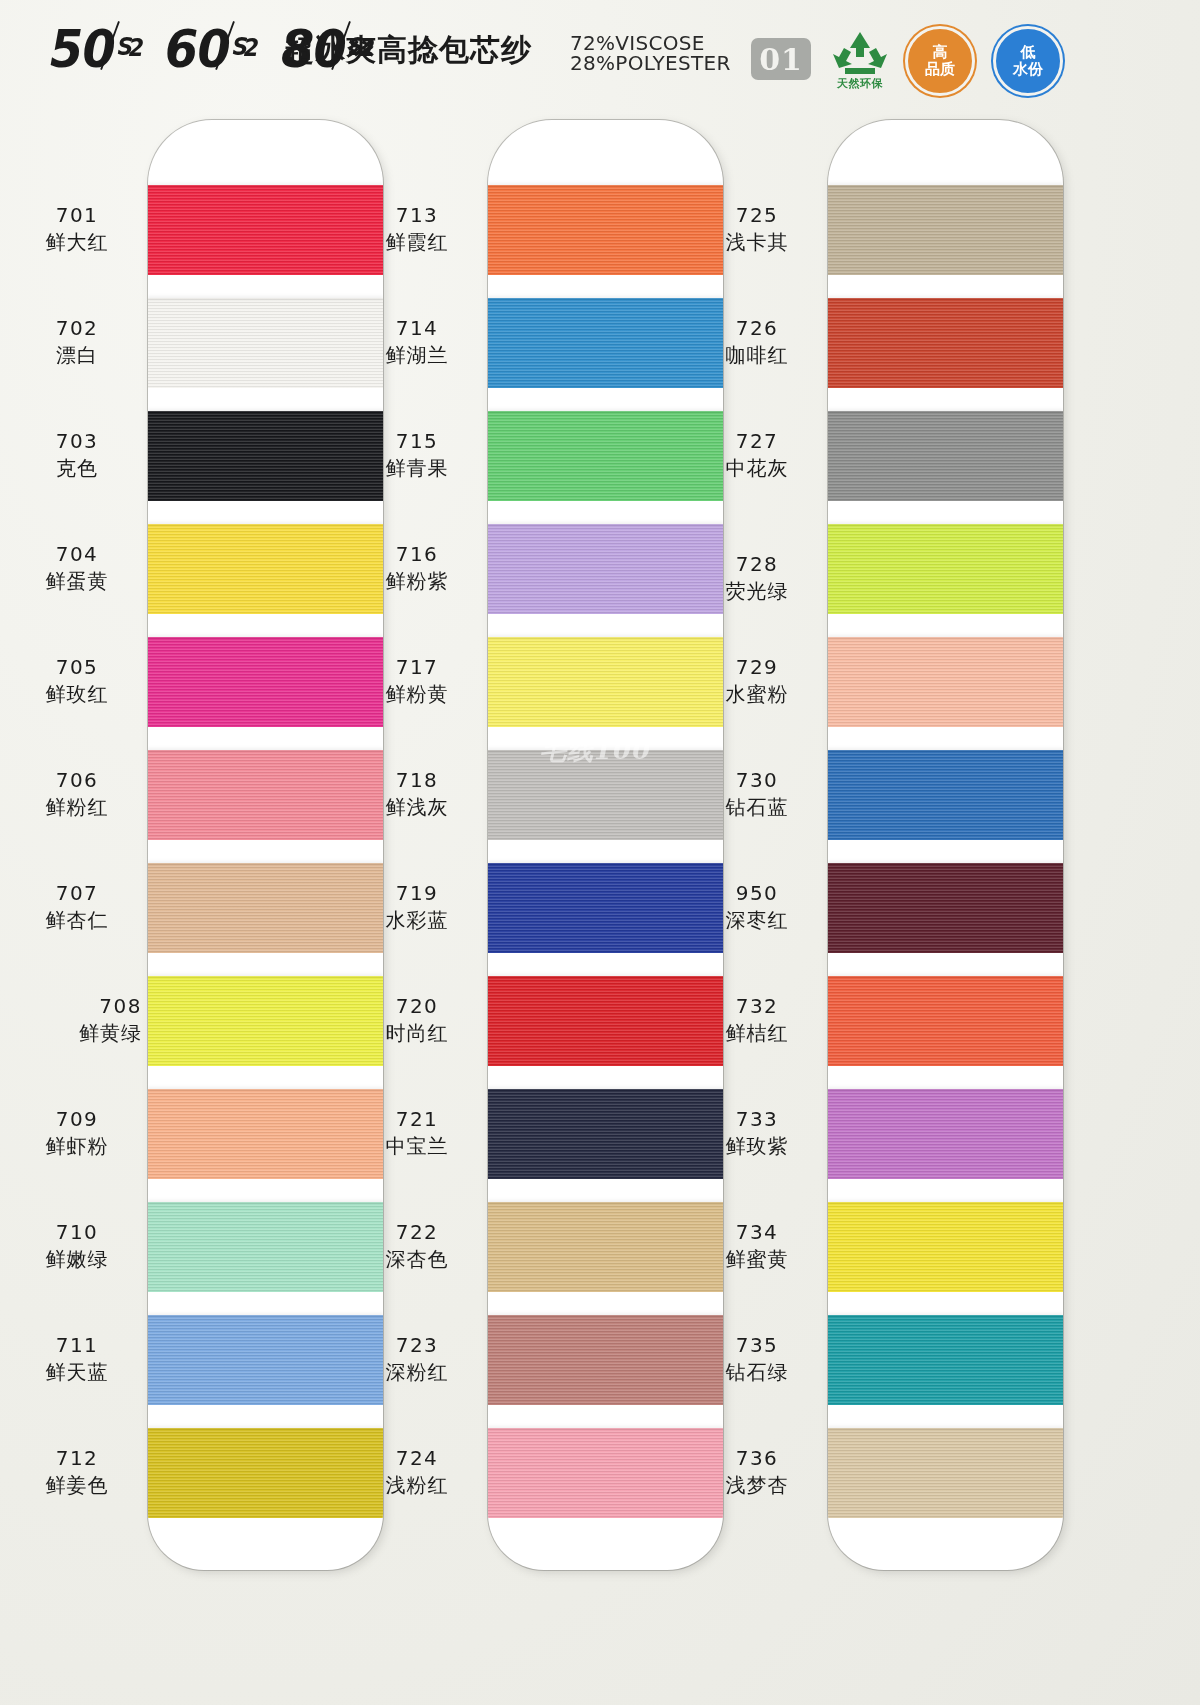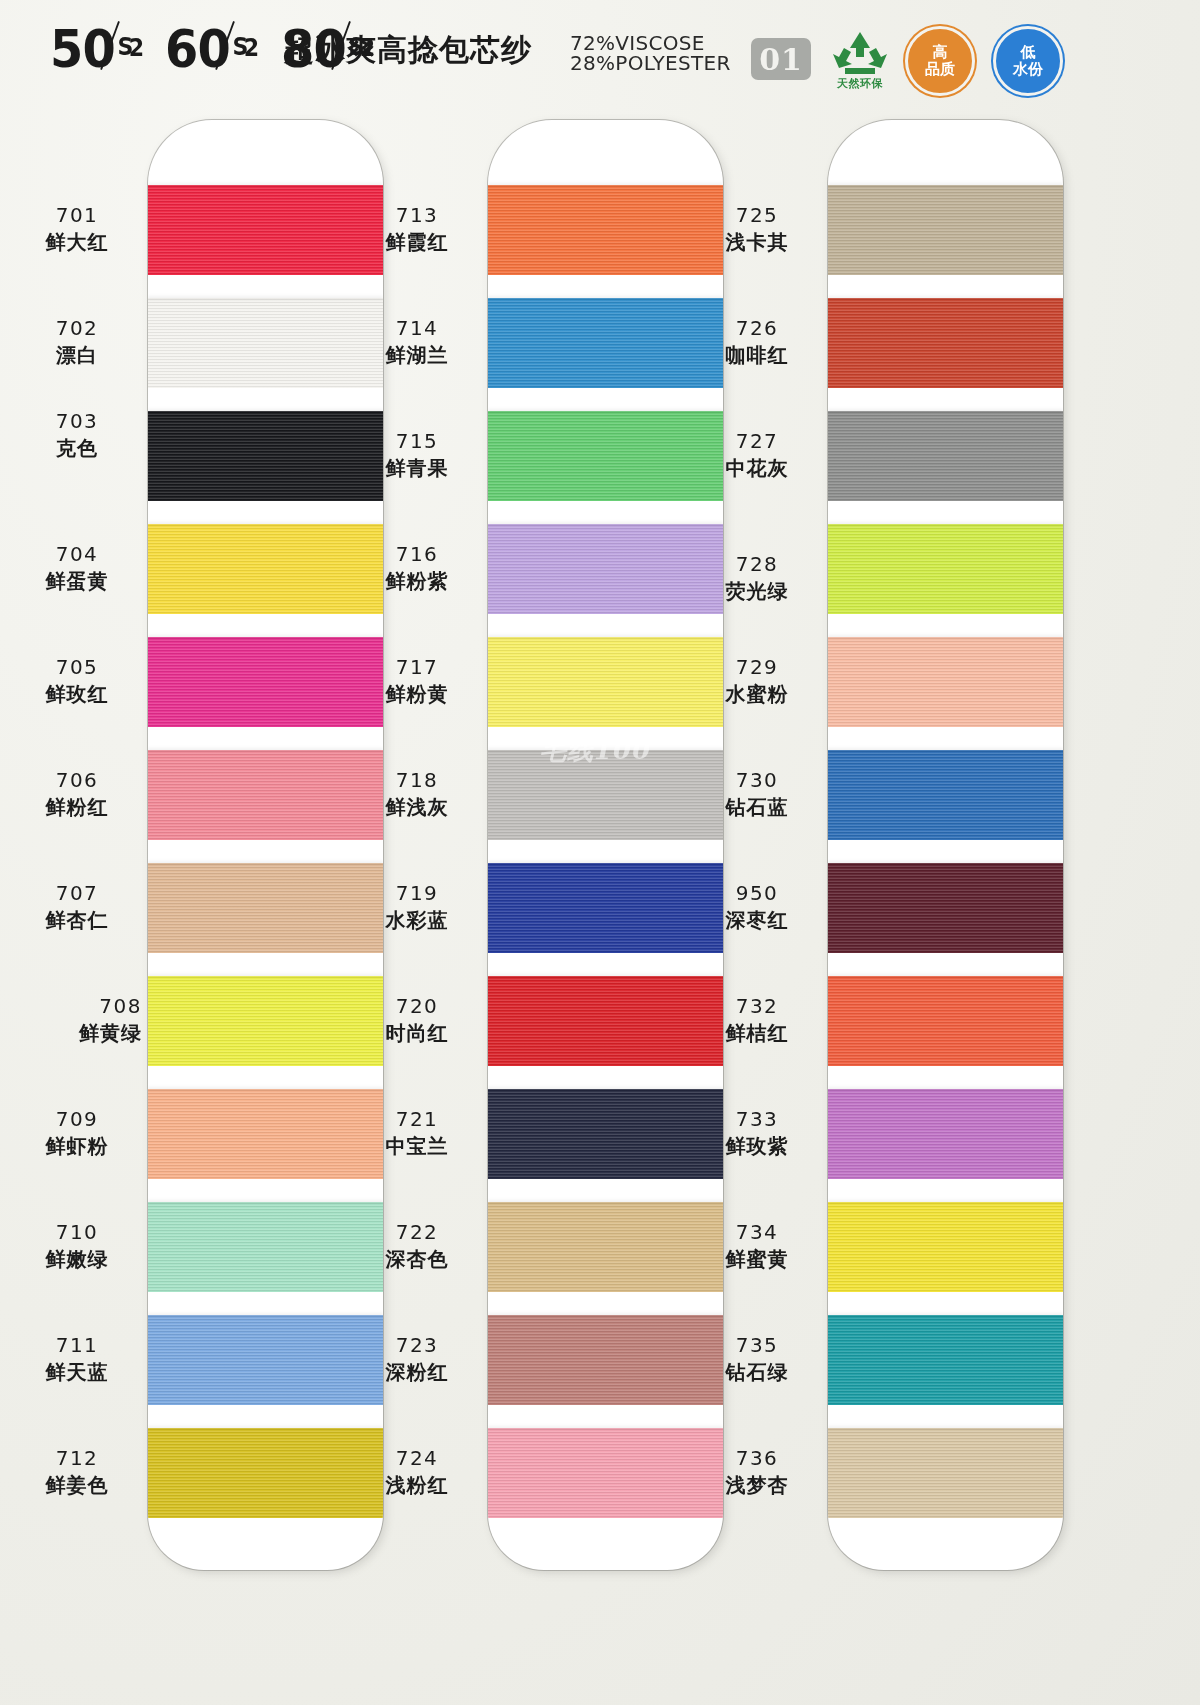--- a/index.html
+++ b/index.html
@@ -15,21 +15,21 @@
     background:
       radial-gradient(ellipse at 20% 10%, #f7f7f3 0%, #efefe9 55%, #e9e9e3 100%);
   }
 
   
   #header {
     position: absolute; left: 0; top: 0; width: 1200px; height: 112px;
   }
   .hdr-counts {
     position: absolute; left: 46px; top: 24px;
-    display: flex; align-items: flex-end; gap: 14px;
+    display: flex; align-items: flex-end; gap: 14px; font-style: italic;
   }
   .count {
     position: relative;
     font-family: "DejaVu Sans", sans-serif;
     font-weight: 700;
     font-size: 50px;
     line-height: 50px;
     letter-spacing: -1px;
     color: #1b1b1b;
     transform: scaleX(0.92);
@@ -174,21 +174,20 @@
   }
   .label .code {
     font-size: 20px;
     letter-spacing: 1.5px;
     line-height: 26px;
   }
   .label .name {
     font-size: 20px;
     letter-spacing: 1px;
     line-height: 28px;
-    font-weight: bold;
   }
   .lab-left  { left: 12px; }
   .lab-mid   { left: 352px; }
   .lab-right { left: 692px; }
 
   .watermark {
     position: absolute;
     left: 540px; top: 733px;
     font-family: "DejaVu Serif", serif;
     font-style: italic;
@@ -313,21 +312,21 @@
 
   <div id="labels">
       <div class="label lab-left" style="top: 202px;">
         <div class="code">701</div>
         <div class="name">鲜大红</div>
       </div>
       <div class="label lab-left" style="top: 315px;">
         <div class="code">702</div>
         <div class="name">漂白</div>
       </div>
-      <div class="label lab-left" style="top: 408px;">
+      <div class="label lab-left" style="top: 428px;">
         <div class="code">703</div>
         <div class="name">克色</div>
       </div>
       <div class="label lab-left" style="top: 541px;">
         <div class="code">704</div>
         <div class="name">鲜蛋黄</div>
       </div>
       <div class="label lab-left" style="top: 654px;">
         <div class="code">705</div>
         <div class="name">鲜玫红</div>

